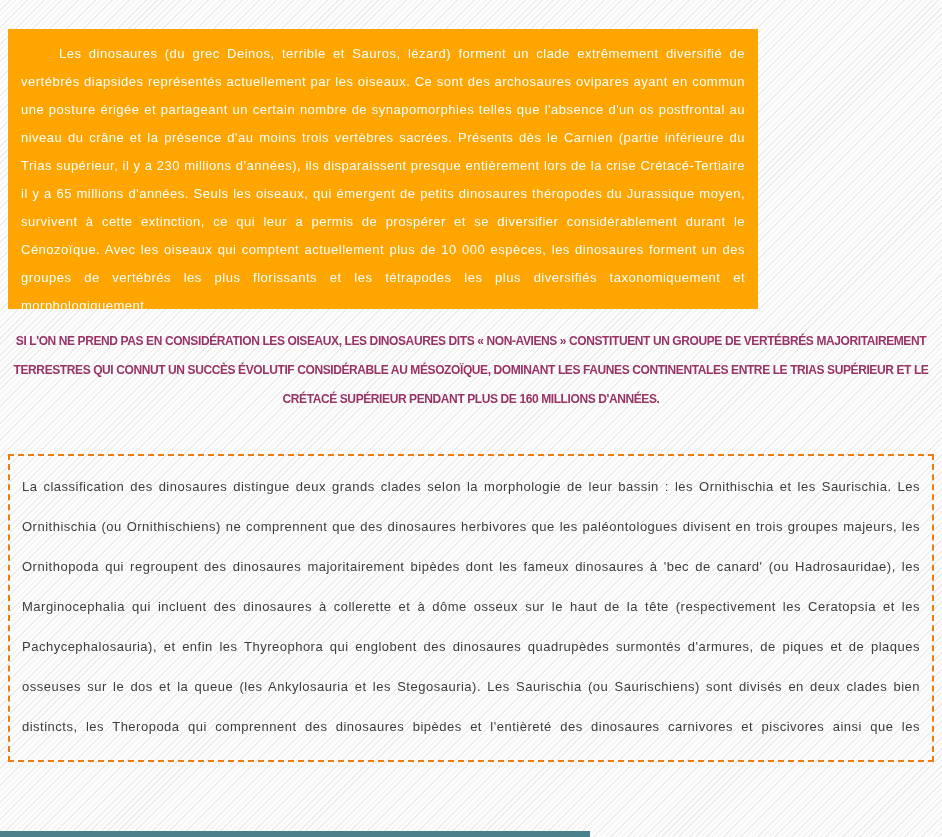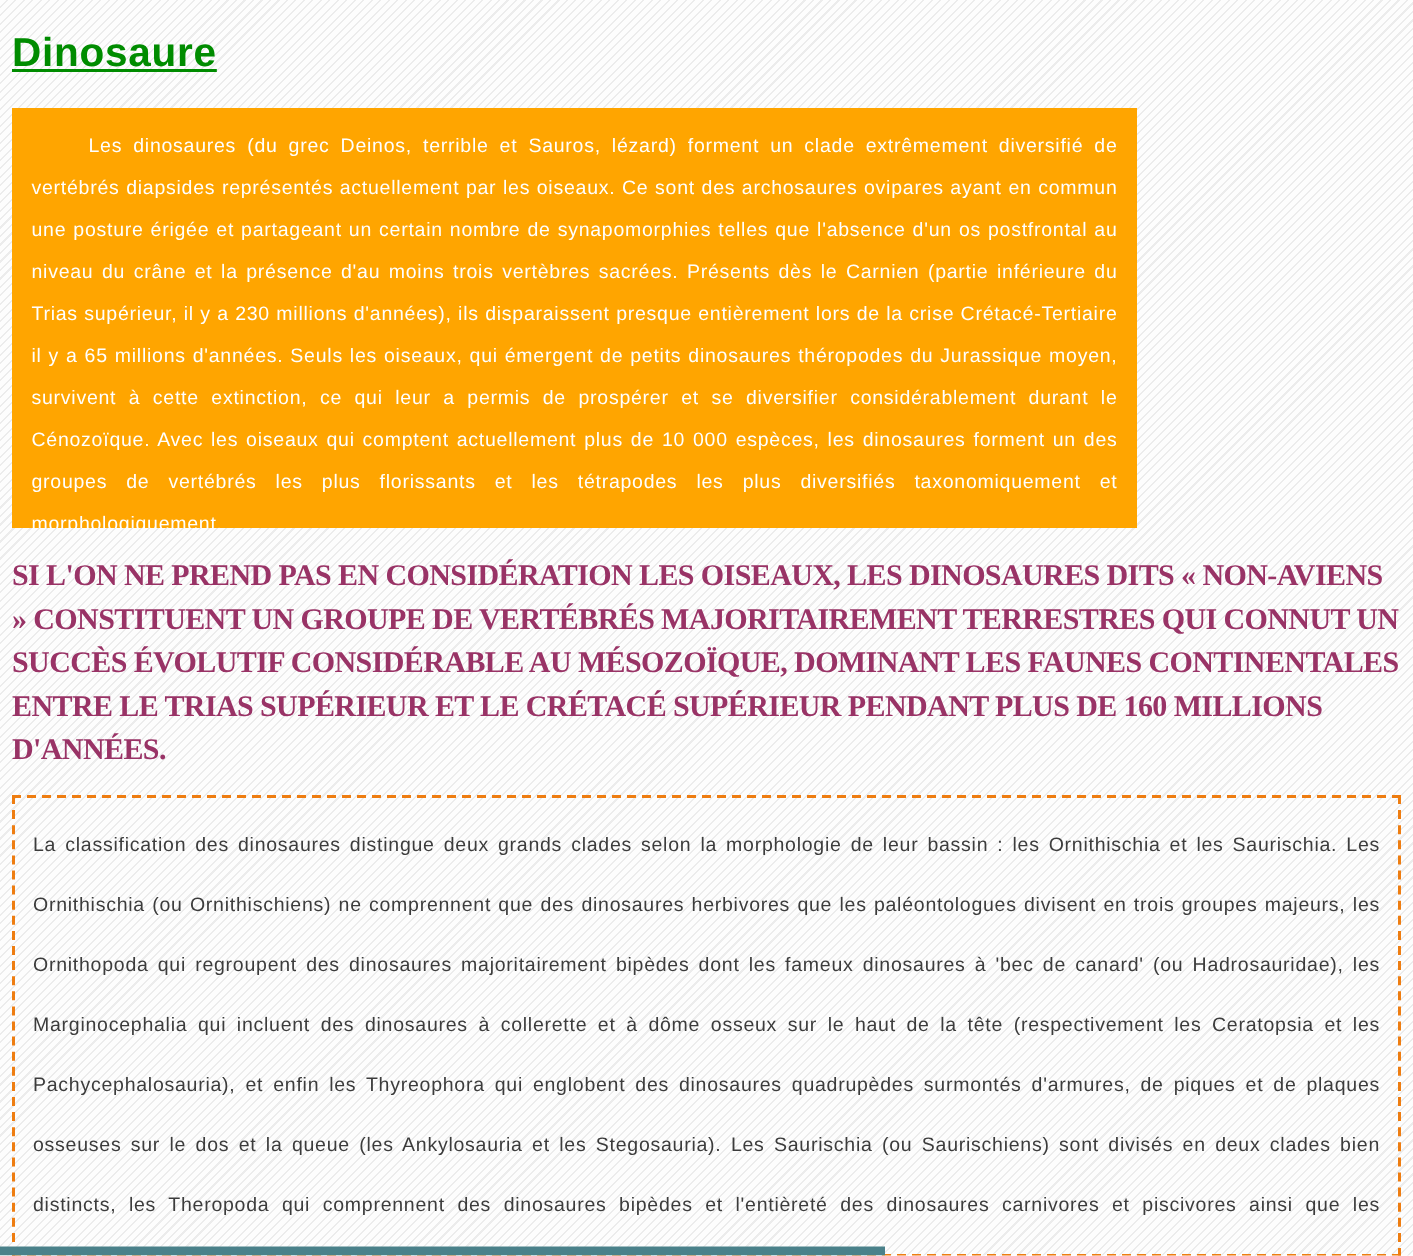--- a/index.html
+++ b/index.html
@@ -51,27 +51,26 @@
     line-height: 28px;
     letter-spacing: 0.5px;
     text-align: justify;
     text-indent: 38px;
   }
   .emphasis-heading {
     margin: 18px auto 0 auto;
     width: 926px;
     min-height: 112px;
     color: var(--heading-purple);
-    font-size: 20px;
+    font-size: 12px;
     font-weight: bold;
     line-height: 29px;
     letter-spacing: -0.4px;
-    text-align: left;
+    text-align: center;
     text-transform: uppercase;
-    font-family: Liberation Serif, serif;
   }
   .classification-box {
     margin-top: 15px;
     width: 926px;
     height: 308px;
     border: 2px dashed var(--box-border-orange);
     padding: 11px 12px;
     overflow: hidden;
   }
   .classification-box p {
@@ -88,21 +87,20 @@
     width: 590px;
     height: 6px;
     background: var(--footer-teal);
   }
 </style>
 </head>
 <body>
 
 <div class="page">
 
-  <h1 class="page-title">Dinosaure</h1>
 
   <div class="intro-box">
     <p>Les dinosaures (du grec Deinos, terrible et Sauros, lézard) forment un clade extrêmement diversifié de vertébrés diapsides représentés actuellement par les oiseaux. Ce sont des archosaures ovipares ayant en commun une posture érigée et partageant un certain nombre de synapomorphies telles que l'absence d'un os postfrontal au niveau du crâne et la présence d'au moins trois vertèbres sacrées. Présents dès le Carnien (partie inférieure du Trias supérieur, il y a 230 millions d'années), ils disparaissent presque entièrement lors de la crise Crétacé-Tertiaire il y a 65 millions d'années. Seuls les oiseaux, qui émergent de petits dinosaures théropodes du Jurassique moyen, survivent à cette extinction, ce qui leur a permis de prospérer et se diversifier considérablement durant le Cénozoïque. Avec les oiseaux qui comptent actuellement plus de 10 000 espèces, les dinosaures forment un des groupes de vertébrés les plus florissants et les tétrapodes les plus diversifiés taxonomiquement et morphologiquement.</p>
   </div>
 
   <div class="emphasis-heading">SI L'ON NE PREND PAS EN CONSIDÉRATION LES OISEAUX, LES DINOSAURES DITS « NON-AVIENS » CONSTITUENT UN GROUPE DE VERTÉBRÉS MAJORITAIREMENT TERRESTRES QUI CONNUT UN SUCCÈS ÉVOLUTIF CONSIDÉRABLE AU MÉSOZOÏQUE, DOMINANT LES FAUNES CONTINENTALES ENTRE LE TRIAS SUPÉRIEUR ET LE CRÉTACÉ SUPÉRIEUR PENDANT PLUS DE 160 MILLIONS D'ANNÉES.</div>
 
   <div class="classification-box">
     <p>La classification des dinosaures distingue deux grands clades selon la morphologie de leur bassin : les Ornithischia et les Saurischia. Les Ornithischia (ou Ornithischiens) ne comprennent que des dinosaures herbivores que les paléontologues divisent en trois groupes majeurs, les Ornithopoda qui regroupent des dinosaures majoritairement bipèdes dont les fameux dinosaures à 'bec de canard' (ou Hadrosauridae), les Marginocephalia qui incluent des dinosaures à collerette et à dôme osseux sur le haut de la tête (respectivement les Ceratopsia et les Pachycephalosauria), et enfin les Thyreophora qui englobent des dinosaures quadrupèdes surmontés d'armures, de piques et de plaques osseuses sur le dos et la queue (les Ankylosauria et les Stegosauria). Les Saurischia (ou Saurischiens) sont divisés en deux clades bien distincts, les Theropoda qui comprennent des dinosaures bipèdes et l'entièreté des dinosaures carnivores et piscivores ainsi que les dinosaures à plumes et les dinosaures volants (les oiseaux dans leur grande majorité), et les Sauropodomorpha, des animaux généralement quadrupèdes et de très grande taille munis d'un long cou, d'une petite tête et d'une longue queue.</p>
   </div>

